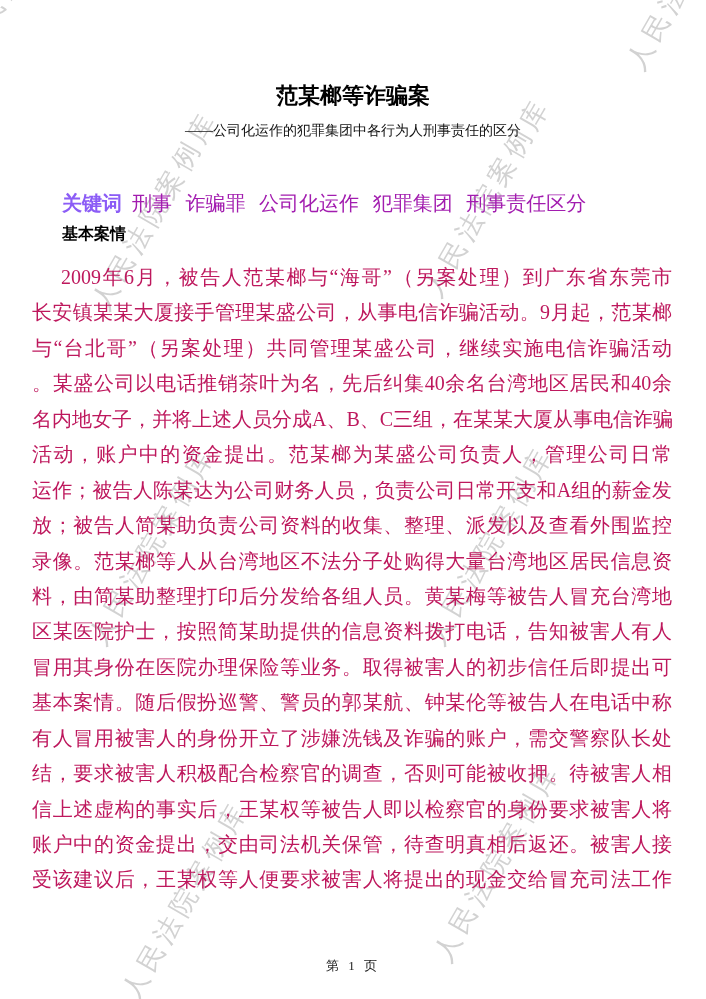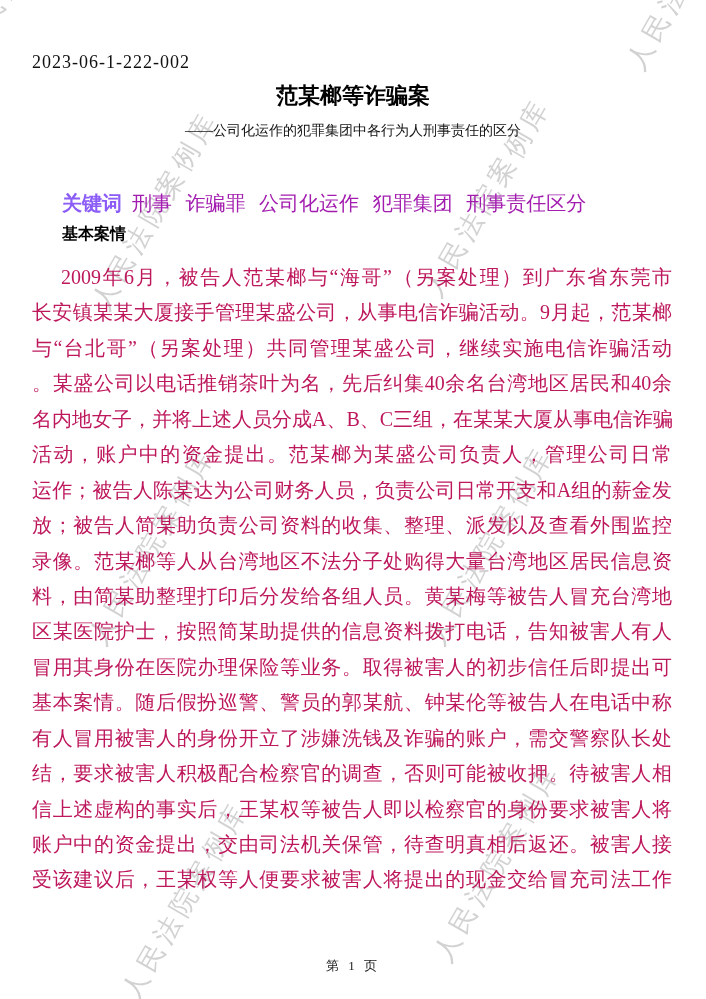--- a/index.html
+++ b/index.html
@@ -119,21 +119,20 @@
       <span class="watermark" style="left: 155px; top: 210px;">人民法院案例库</span>
       <span class="watermark" style="left: 487px; top: 197px;">人民法院案例库</span>
       <span class="watermark" style="left: 152px; top: 545px;">人民法院案例库</span>
       <span class="watermark" style="left: 490px; top: 545px;">人民法院案例库</span>
       <span class="watermark" style="left: 185px; top: 900px;">人民法院案例库</span>
       <span class="watermark" style="left: 497px; top: 862px;">人民法院案例库</span>
     </div>
 
   <div class="content">
 
-    <div class="doc-number">2023-06-1-222-002</div>
 
     <div class="case-title">范某榔等诈骗案</div>
 
     <div class="case-subtitle">——公司化运作的犯罪集团中各行为人刑事责任的区分</div>
 
     <div class="keywords-line">
       <span class="keywords-label">关键词</span><span class="keywords-text">刑事 诈骗罪 公司化运作 犯罪集团 刑事责任区分</span>
     </div>
 
     <div class="section-heading">基本案情</div>

